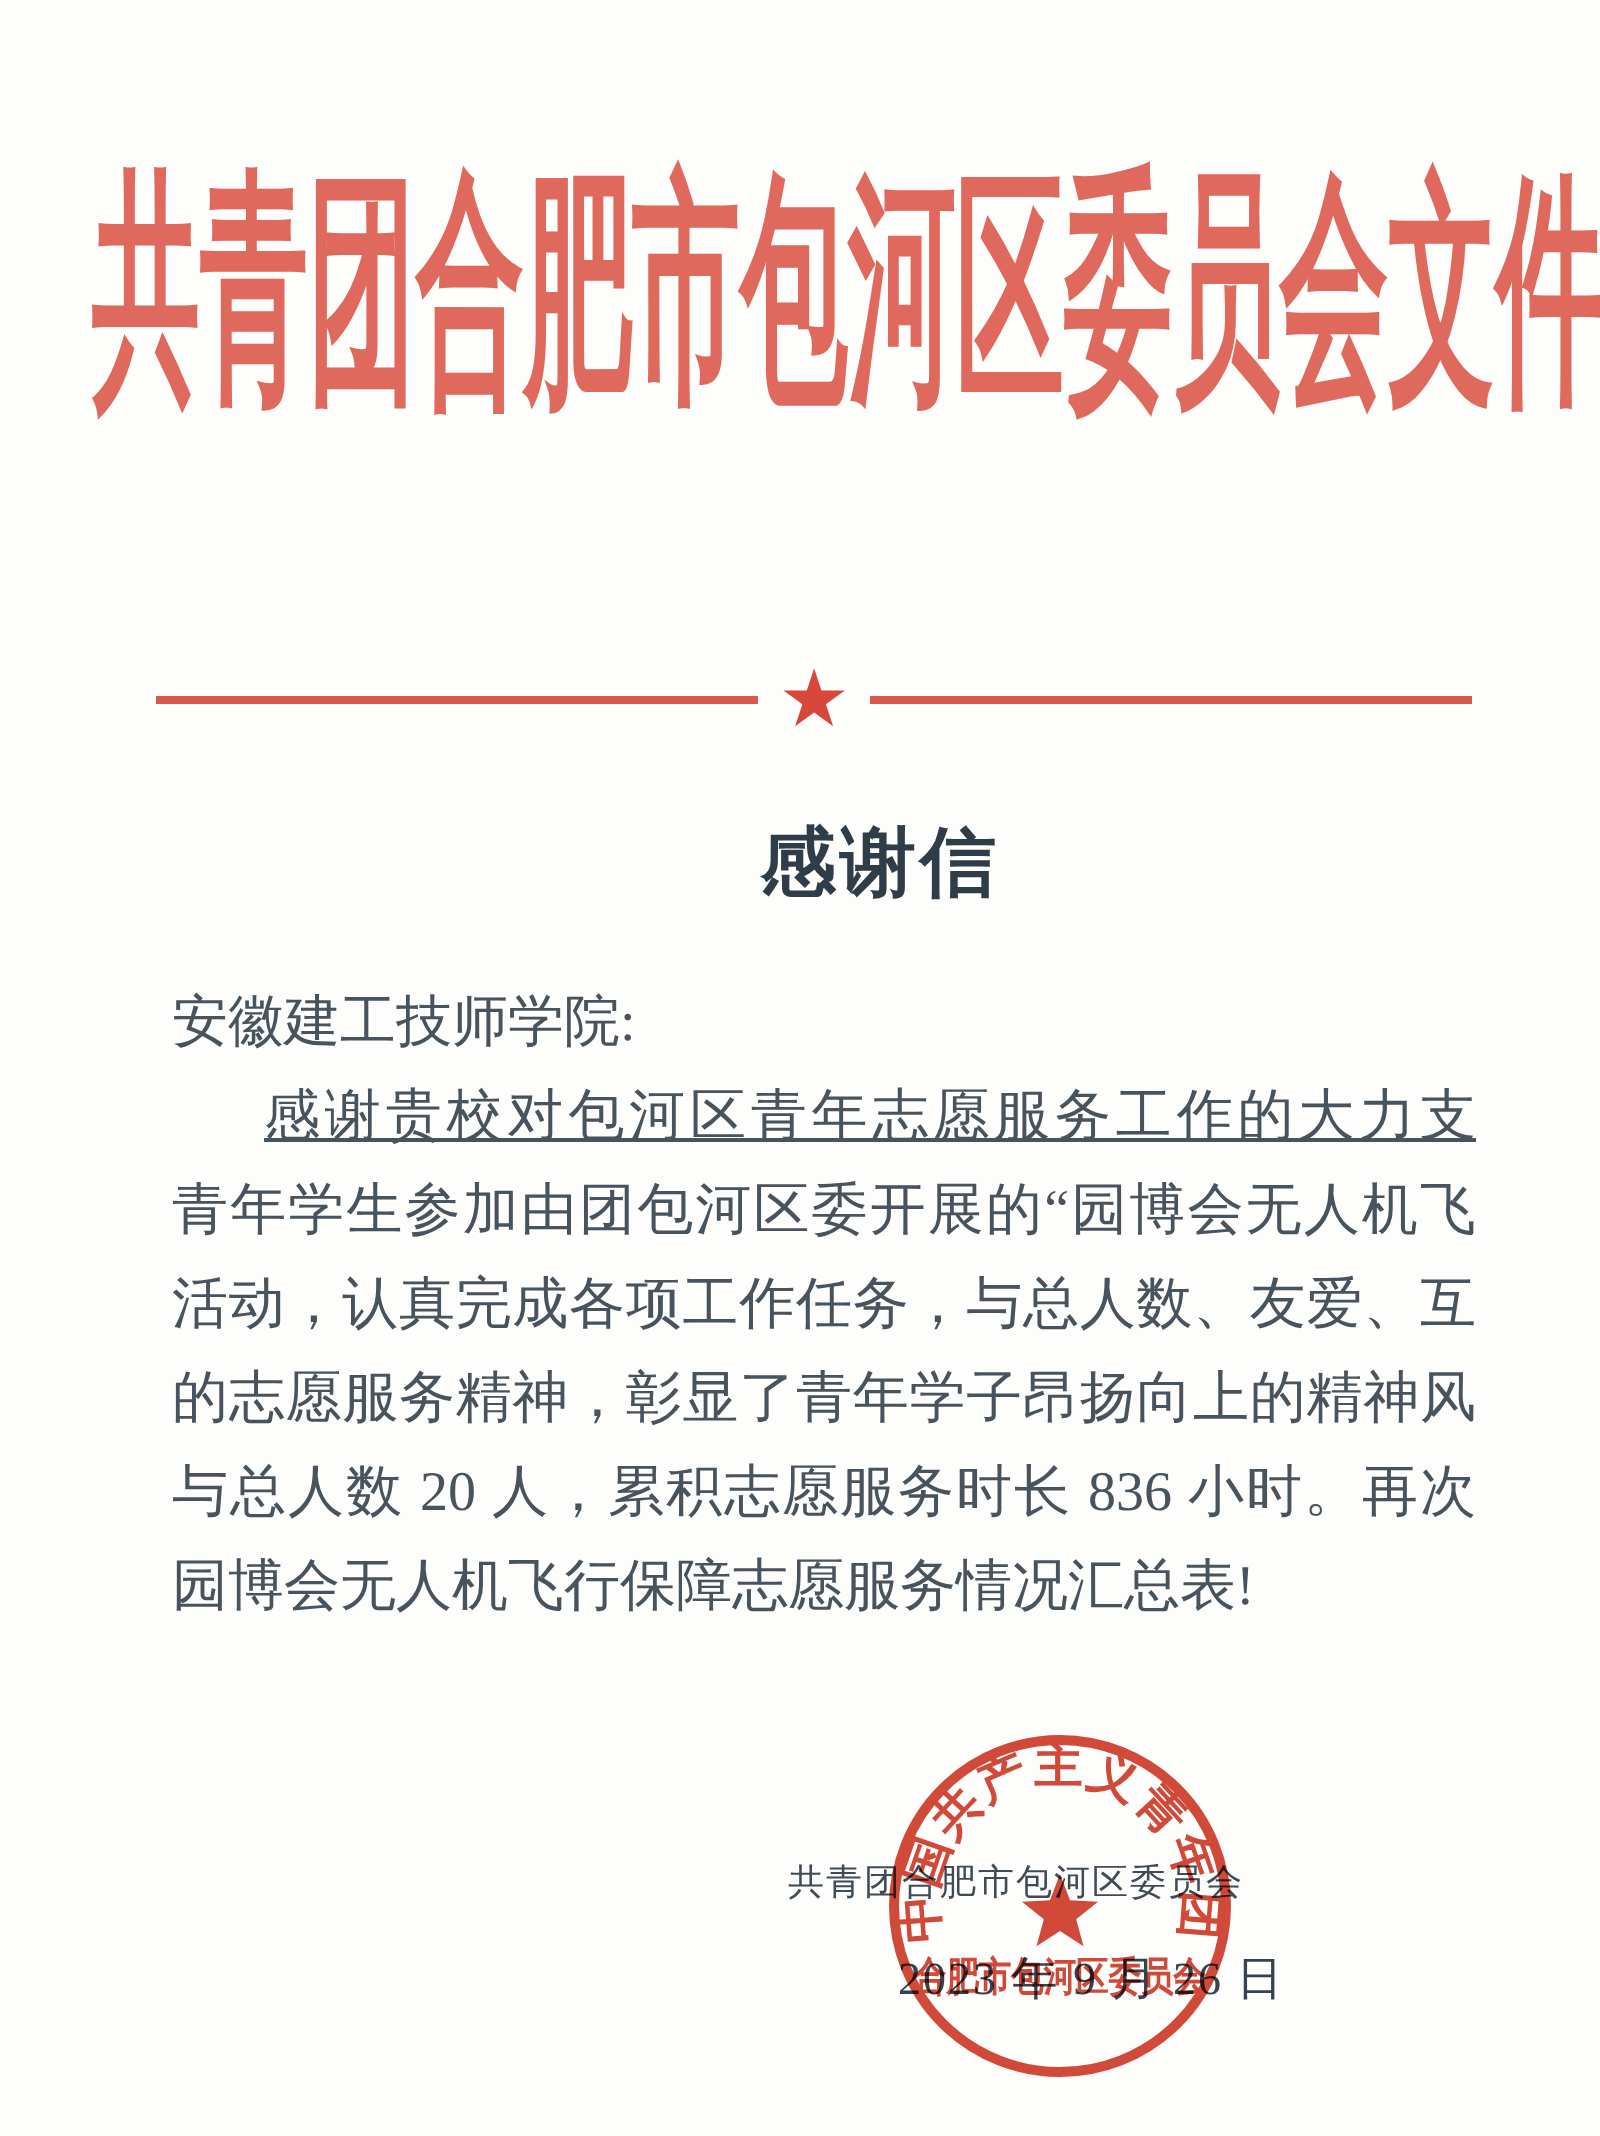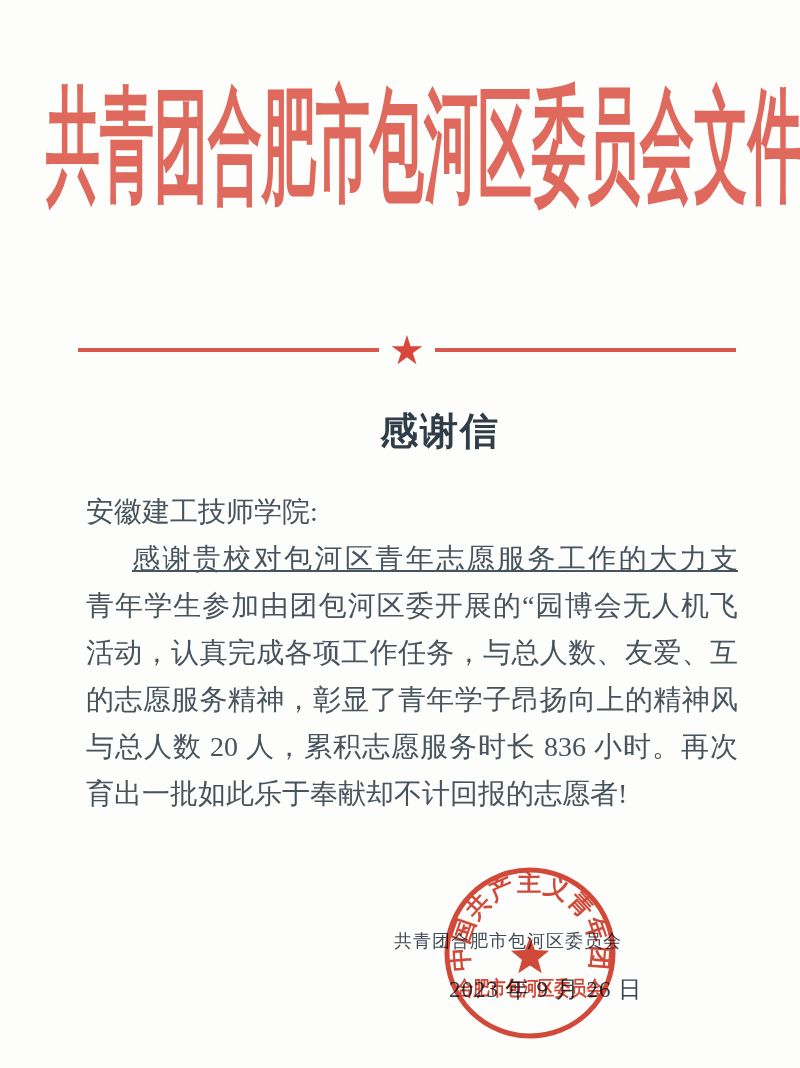--- a/index.html
+++ b/index.html
@@ -72,21 +72,21 @@
 
   <div class="letter-title">感谢信</div>
 
   <div class="body-block">
     <div class="bl">安徽建工技师学院:</div>
     <div class="bl ind j">感谢贵校对包河区青年志愿服务工作的大力支持，积极组织</div>
     <div class="bl j">青年学生参加由团包河区委开展的“园博会无人机飞行保障服务”</div>
     <div class="bl j">活动，认真完成各项工作任务，与总人数、友爱、互助、进步</div>
     <div class="bl j">的志愿服务精神，彰显了青年学子昂扬向上的精神风貌，活动参</div>
     <div class="bl j">与总人数 20 人，累积志愿服务时长 836 小时。再次感谢贵校培</div>
-    <div class="bl">育出一批如此乐于奉献却不计回报的志愿者!</div>
+    <div class="bl">园博会无人机飞行保障志愿服务情况汇总表!</div>
   </div>
 
   <div class="signature">共青团合肥市包河区委员会</div>
   <div class="date">2023 年 9 月 26 日</div>
 
   <div class="seal">
     <svg width="200" height="200" viewBox="0 0 200 200">
       <defs>
         <path id="arcTop" d="M 40.7 118.1 A 62 62 0 1 1 159.3 118.1" fill="none"></path>
         <path id="arcBottom" d="M 40 131.9 A 68 68 0 1 0 160 131.9" fill="none"></path>

